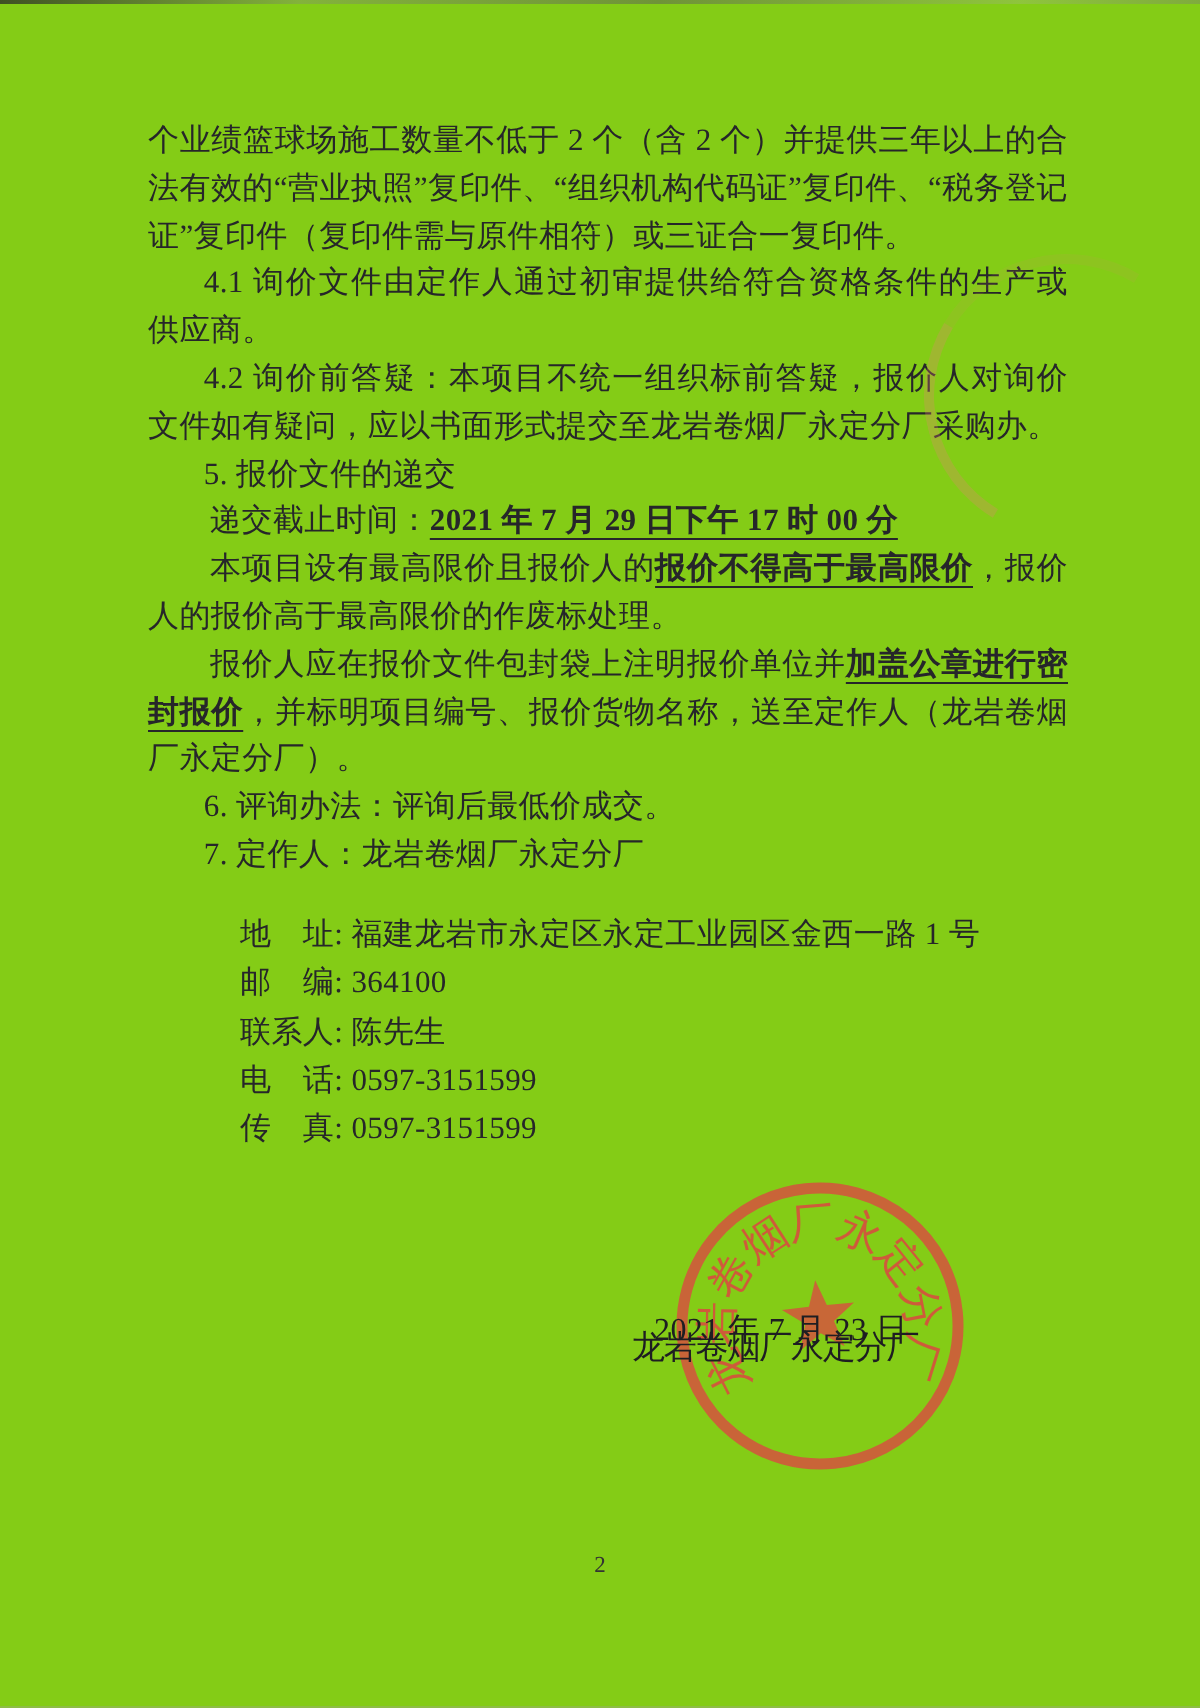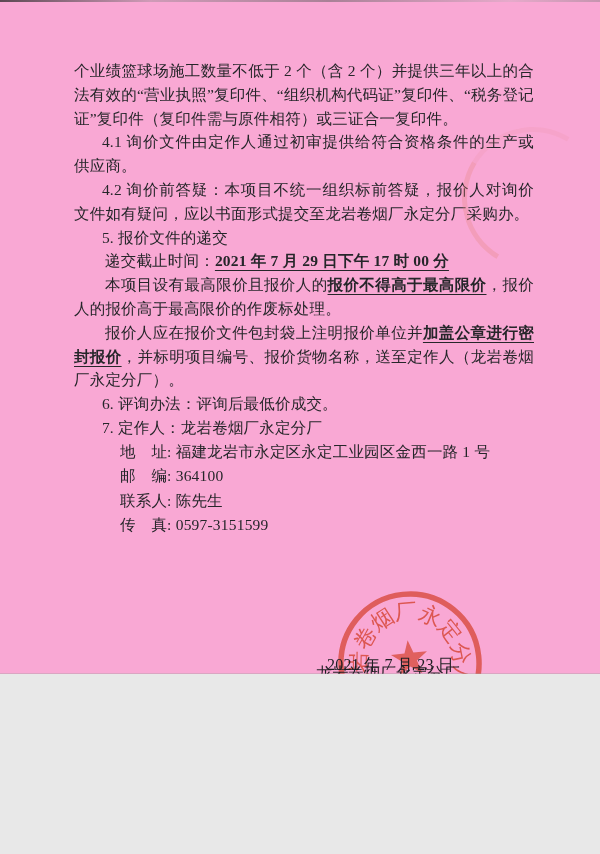--- a/index.html
+++ b/index.html
@@ -1,20 +1,20 @@
 <!DOCTYPE html>
 <html><head>
 <meta charset="utf-8">
 <style>
   html,body{margin:0;padding:0;background:#e8e8e8;}
   .page{
     position:relative;
-    width:600px;height:674px;
+    width:600px;height:854px;
     margin:0 auto;
-    background:#f9a8d4;
+    background:#84cc16;
     overflow:hidden;
     font-family:"Liberation Serif","DejaVu Serif",serif;
     color:#26262a;
     text-decoration:underline;
   }
   .edge-top{
     position:absolute;top:0;left:0;width:100%;height:2px;
     background:linear-gradient(90deg,
       rgba(40,40,40,.75), rgba(130,130,130,.35) 25%,
       rgba(90,90,90,.5) 55%, rgba(175,175,175,.25) 85%,
@@ -32,21 +32,21 @@
   }
   .para{margin:0;}
   .indent-num{text-indent:1.8em;}
   .indent-prose{text-indent:2em;}
   .em{
     font-weight:700;
     text-decoration:underline;
     text-decoration-thickness:1.3px;
     text-underline-offset:3.5px;
   }
-  .contacts{margin:0 0 0 46px;}
+  .contacts{margin:16px 0 0 46px;}
   .crow{margin:0;line-height:24.4px;white-space:nowrap;text-align:left;}
   .crow .clabel{display:inline;}
   
   .ghost{
     position:absolute;left:462px;top:127px;width:132px;height:132px;
     border:5px solid transparent;
     border-left-color:rgba(228,128,118,.28);
     border-top-color:rgba(228,128,118,.10);
     border-radius:50%;
     transform:rotate(-14deg);
@@ -87,20 +87,21 @@
     <p class="para indent-prose"><span>递交截止时间：</span><span class="em">2021 年 7 月 29 日下午 17 时 00 分</span></p>
     <p class="para indent-prose"><span>本项目设有最高限价且报价人的</span><span class="em">报价不得高于最高限价</span><span>，报价人的报价高于最高限价的作废标处理。</span></p>
     <p class="para indent-prose"><span>报价人应在报价文件包封袋上注明报价单位并</span><span class="em">加盖公章进行密封报价</span><span>，并标明项目编号、报价货物名称，送至定作人（龙岩卷烟厂永定分厂）。</span></p>
     <p class="para indent-num">6. 评询办法：评询后最低价成交。</p>
     <p class="para indent-num">7. 定作人：龙岩卷烟厂永定分厂</p>
 
     <div class="contacts">
       <p class="crow"><span class="clabel">地　址: </span><span>福建龙岩市永定区永定工业园区金西一路 1 号</span></p>
       <p class="crow"><span class="clabel">邮　编: </span><span>364100</span></p>
       <p class="crow"><span class="clabel">联系人: </span><span>陈先生</span></p>
+      <p class="crow"><span class="clabel">电　话: </span><span>0597-3151599</span></p>
       <p class="crow"><span class="clabel">传　真: </span><span>0597-3151599</span></p>
     </div>
   </div>
 
   <div class="ghost"></div>
 
   <svg class="seal" width="154" height="154" viewBox="0 0 154 154">
     <circle cx="77" cy="77" r="69" fill="none" stroke-width="5.5" opacity="0.92" stroke="#d94c40"></circle>
     <path id="sealArc" d="M 41 102.2 A 44 44 0 1 1 113 102.2" fill="none"></path>
     <text font-size="22" letter-spacing="-0.5" font-family="Liberation Serif, DejaVu Serif, serif" fill="#d94c40">

